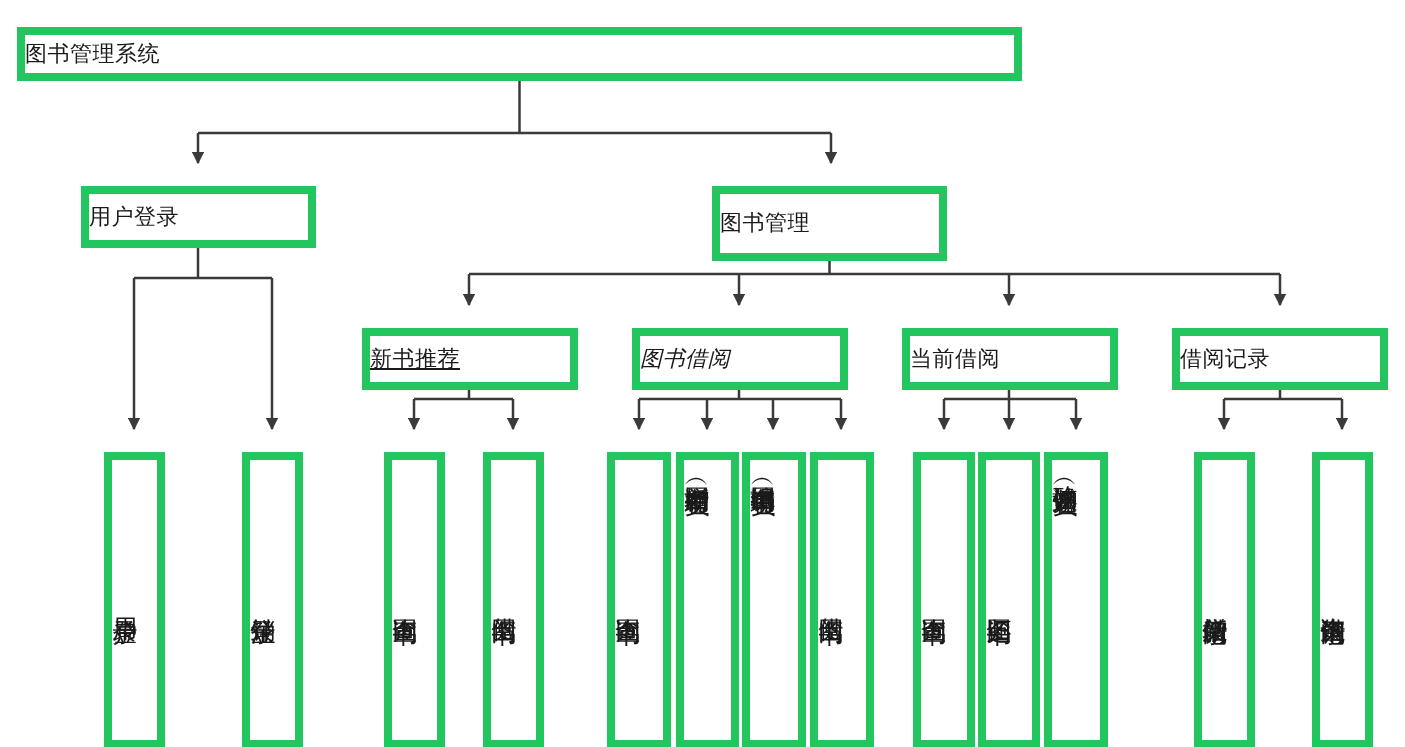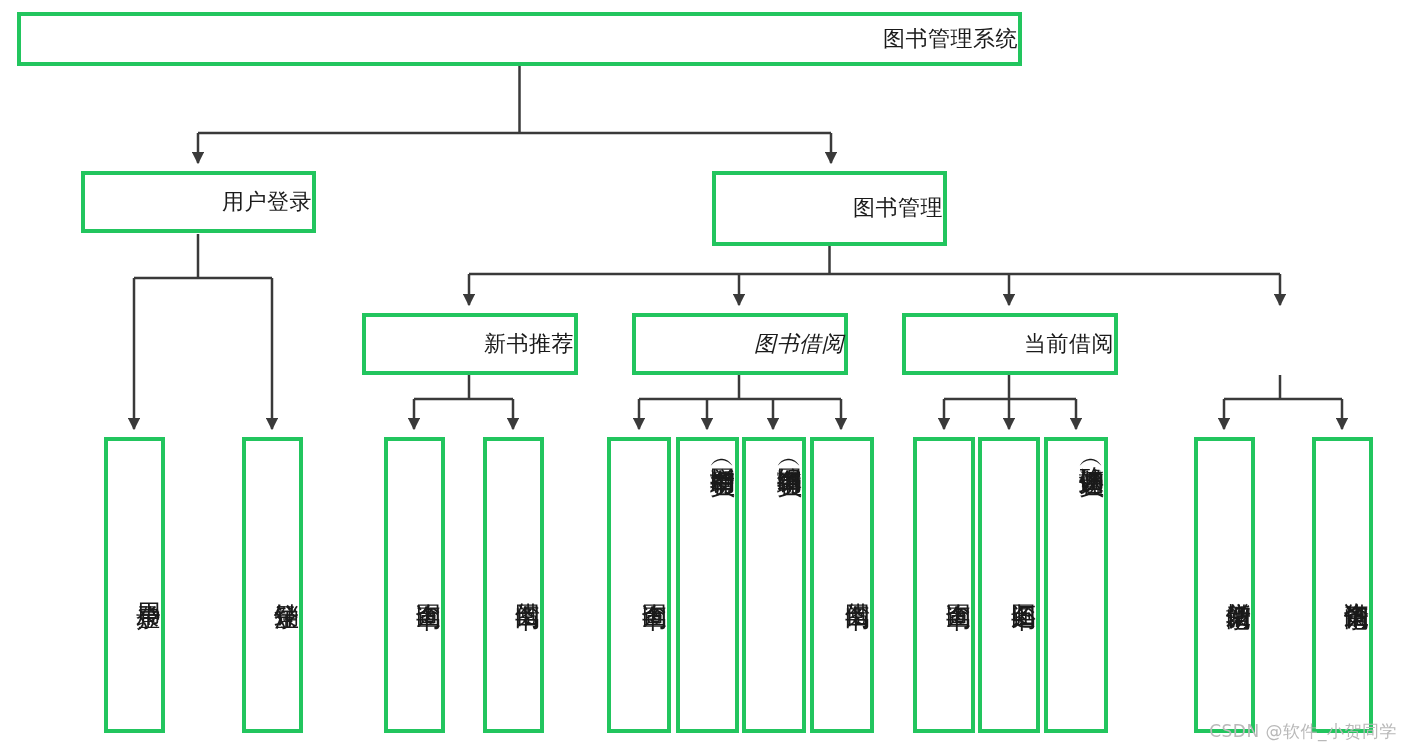--- a/index.html
+++ b/index.html
@@ -22,26 +22,27 @@
   svg.layer {
     position: absolute;
     left: 0;
     top: 0;
     width: 1405px;
     height: 747px;
   }
   .node-box {
     position: absolute;
     box-sizing: border-box;
-    border: 4px solid #22c55e;
+    border: 8px solid #22c55e;
     background: #ffffff;
     display: flex;
     align-items: center;
-    justify-content: flex-end;
+    justify-content: flex-start;
     color: #1a1a1a;
+    margin-top: 15px;
   }
   .node-label {
     display: block;
     text-align: center;
     line-height: 1.12;
     letter-spacing: 0.5px;
     color: #1a1a1a;
   }
   .horiz .node-label {
     font-size: 22px;
@@ -131,28 +132,31 @@
     <span class="node-label">图书管理系统</span>
   </div>
 
   <div class="node-box horiz" style="left:81px; top:171px; width:235px; height:62px;">
     <span class="node-label">用户登录</span>
   </div>
   <div class="node-box horiz" style="left:712px; top:171px; width:235px; height:75px;">
     <span class="node-label">图书管理</span>
   </div>
 
-  <div class="node-box horiz" style="left:362px; top:313px; width:216px; height:62px;">
+  <div class="node-box horiz" style="left:362px; top:313px; width:216px; height:62px;text-decoration:underline;">
     <span class="node-label">新书推荐</span>
   </div>
   <div class="node-box horiz" style="left:632px; top:313px; width:216px; height:62px;font-style:italic;">
     <span class="node-label">图书借阅</span>
   </div>
-  <div class="node-box horiz" style="left:902px; top:313px; width:216px; height:62px;padding-left:48px;">
+  <div class="node-box horiz" style="left:902px; top:313px; width:216px; height:62px;">
     <span class="node-label">当前借阅</span>
+  </div>
+  <div class="node-box horiz" style="left:1172px; top:313px; width:216px; height:62px;">
+    <span class="node-label">借阅记录</span>
   </div>
 
   <div class="node-box vert center-v" style="left:104px; top:437px; width:61px; height:296px;">
     <span class="node-label">用户登录</span>
   </div>
   <div class="node-box vert center-v" style="left:242px; top:437px; width:61px; height:296px;">
     <span class="node-label">注销登录</span>
   </div>
 
   <div class="node-box vert center-v" style="left:384px; top:437px; width:61px; height:296px;">
@@ -185,15 +189,14 @@
     <span class="node-label">确认归还（管理员）</span>
   </div>
 
   <div class="node-box vert center-v" style="left:1194px; top:437px; width:61px; height:296px;">
     <span class="node-label">新增借阅记录</span>
   </div>
   <div class="node-box vert center-v" style="left:1312px; top:437px; width:61px; height:296px;">
     <span class="node-label">查询借阅记录</span>
   </div>
 
-  <div class="watermark">CSDN @软件_小贺同学</div>
 
 </div>
 
 </body></html>

